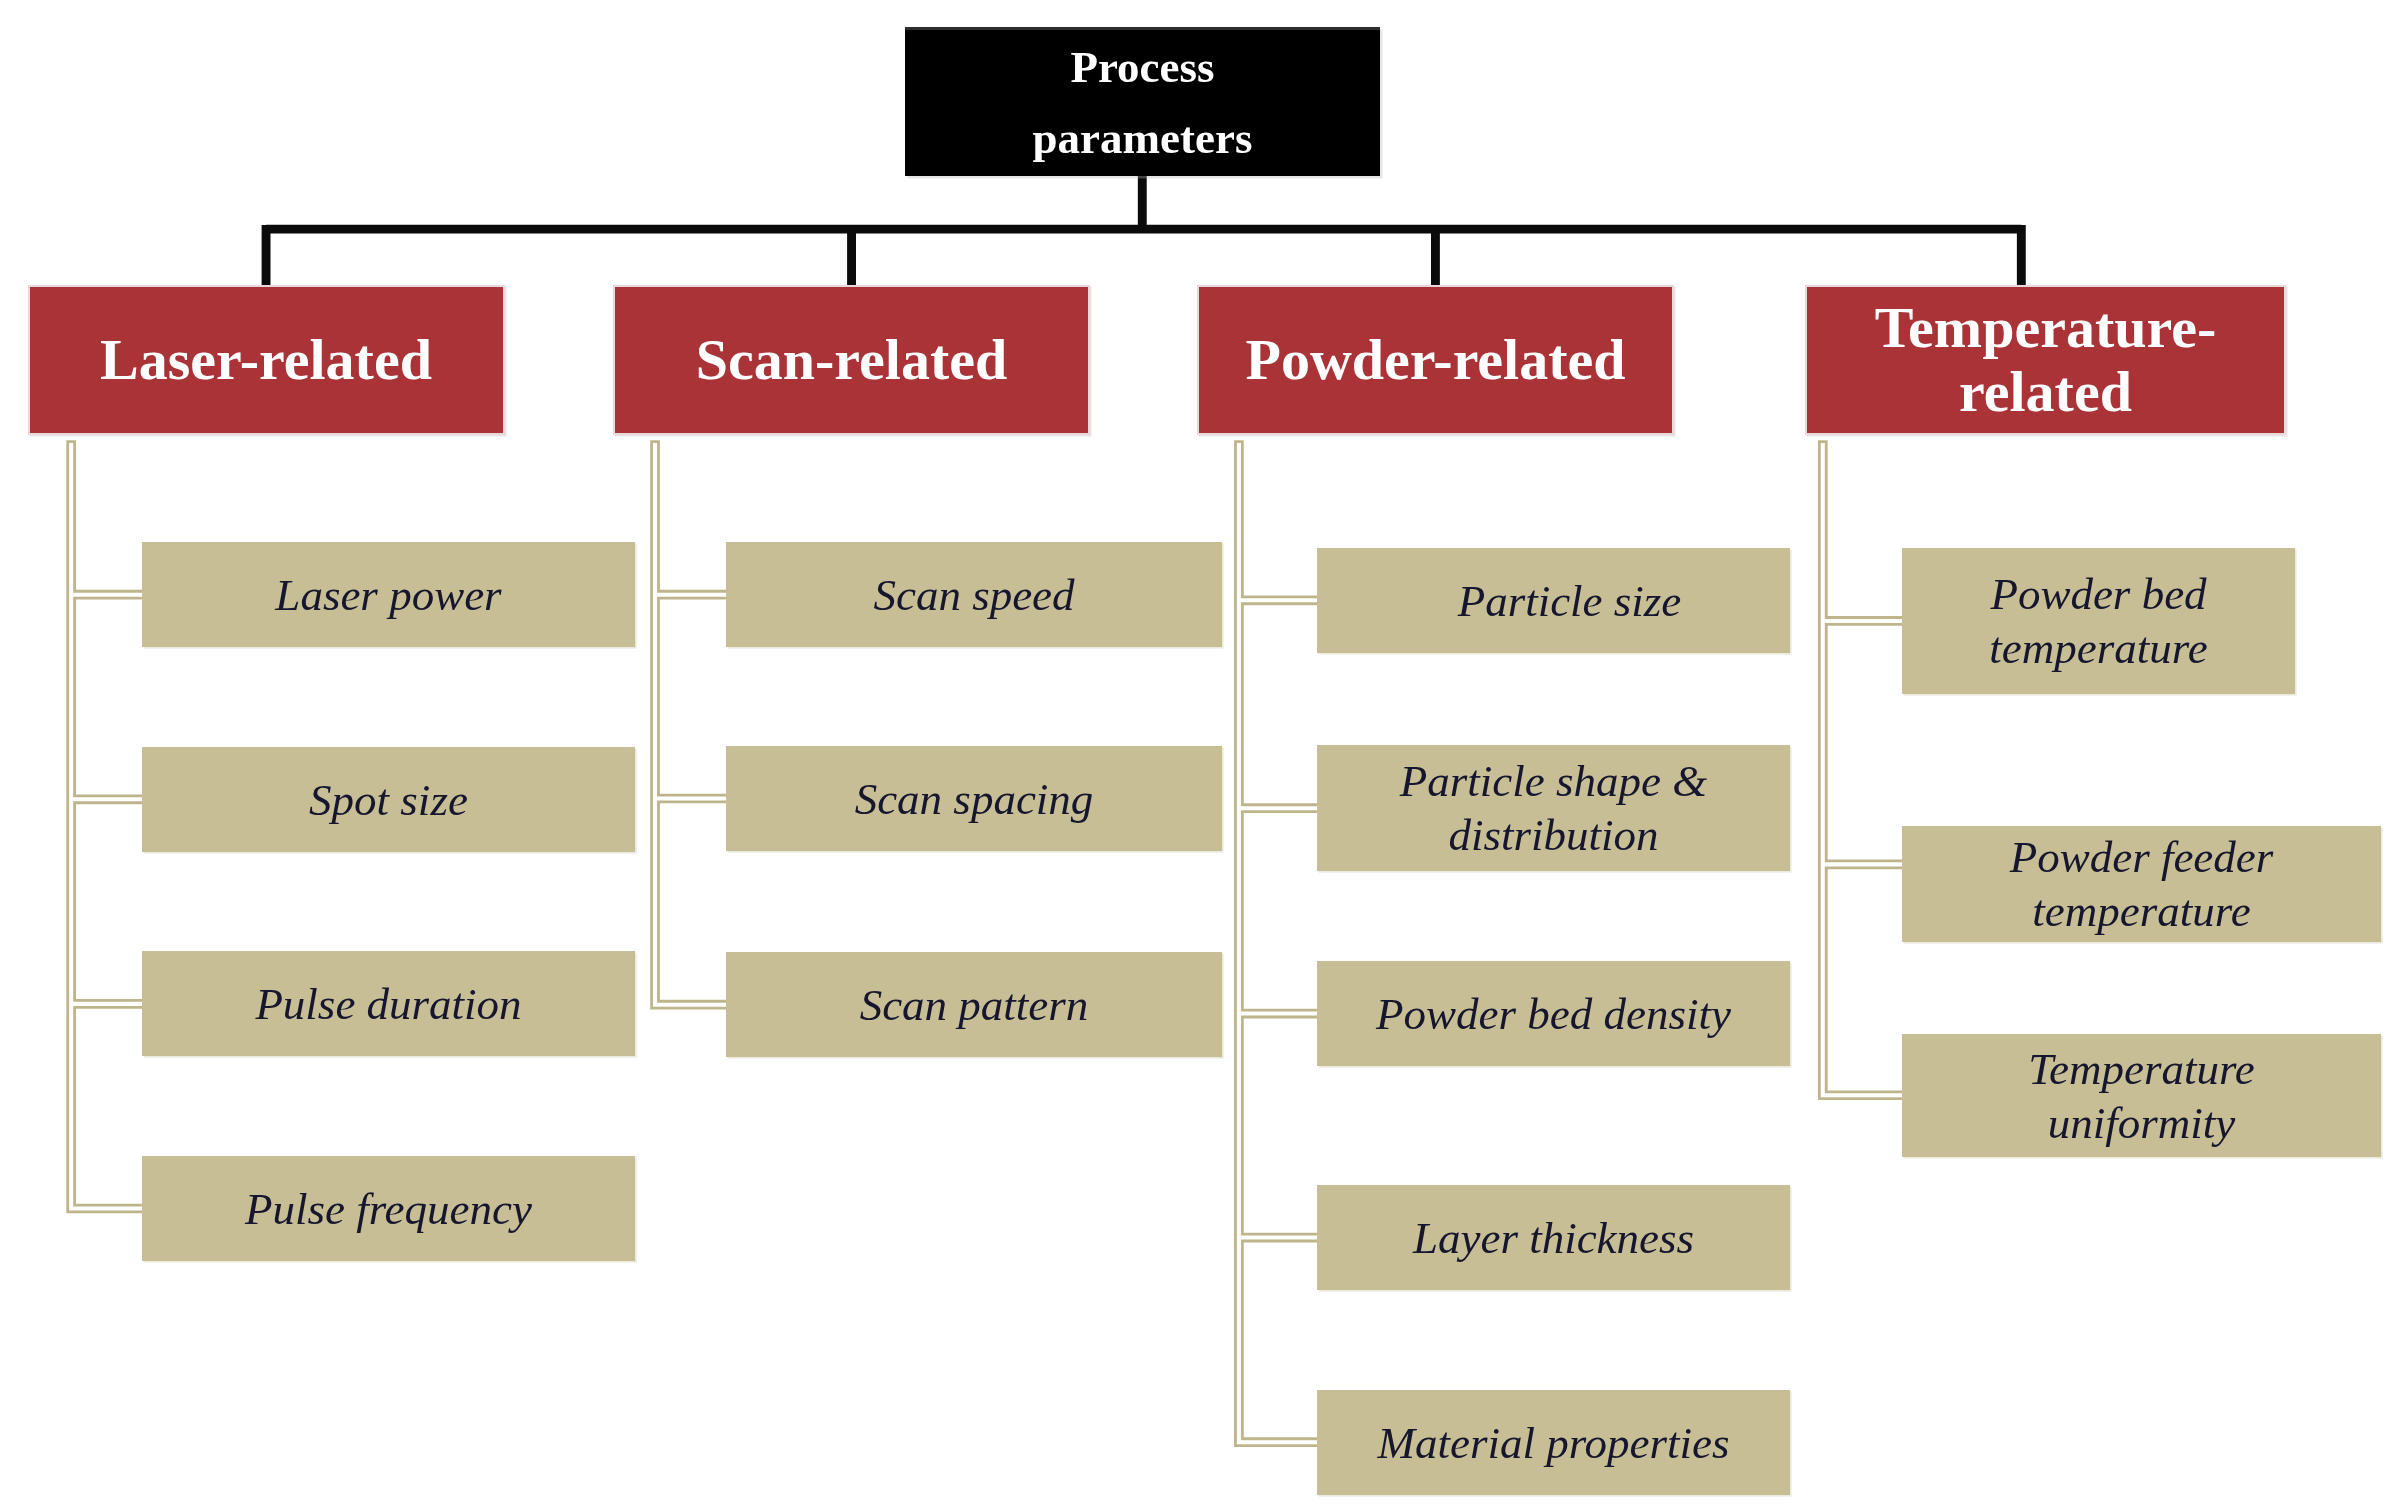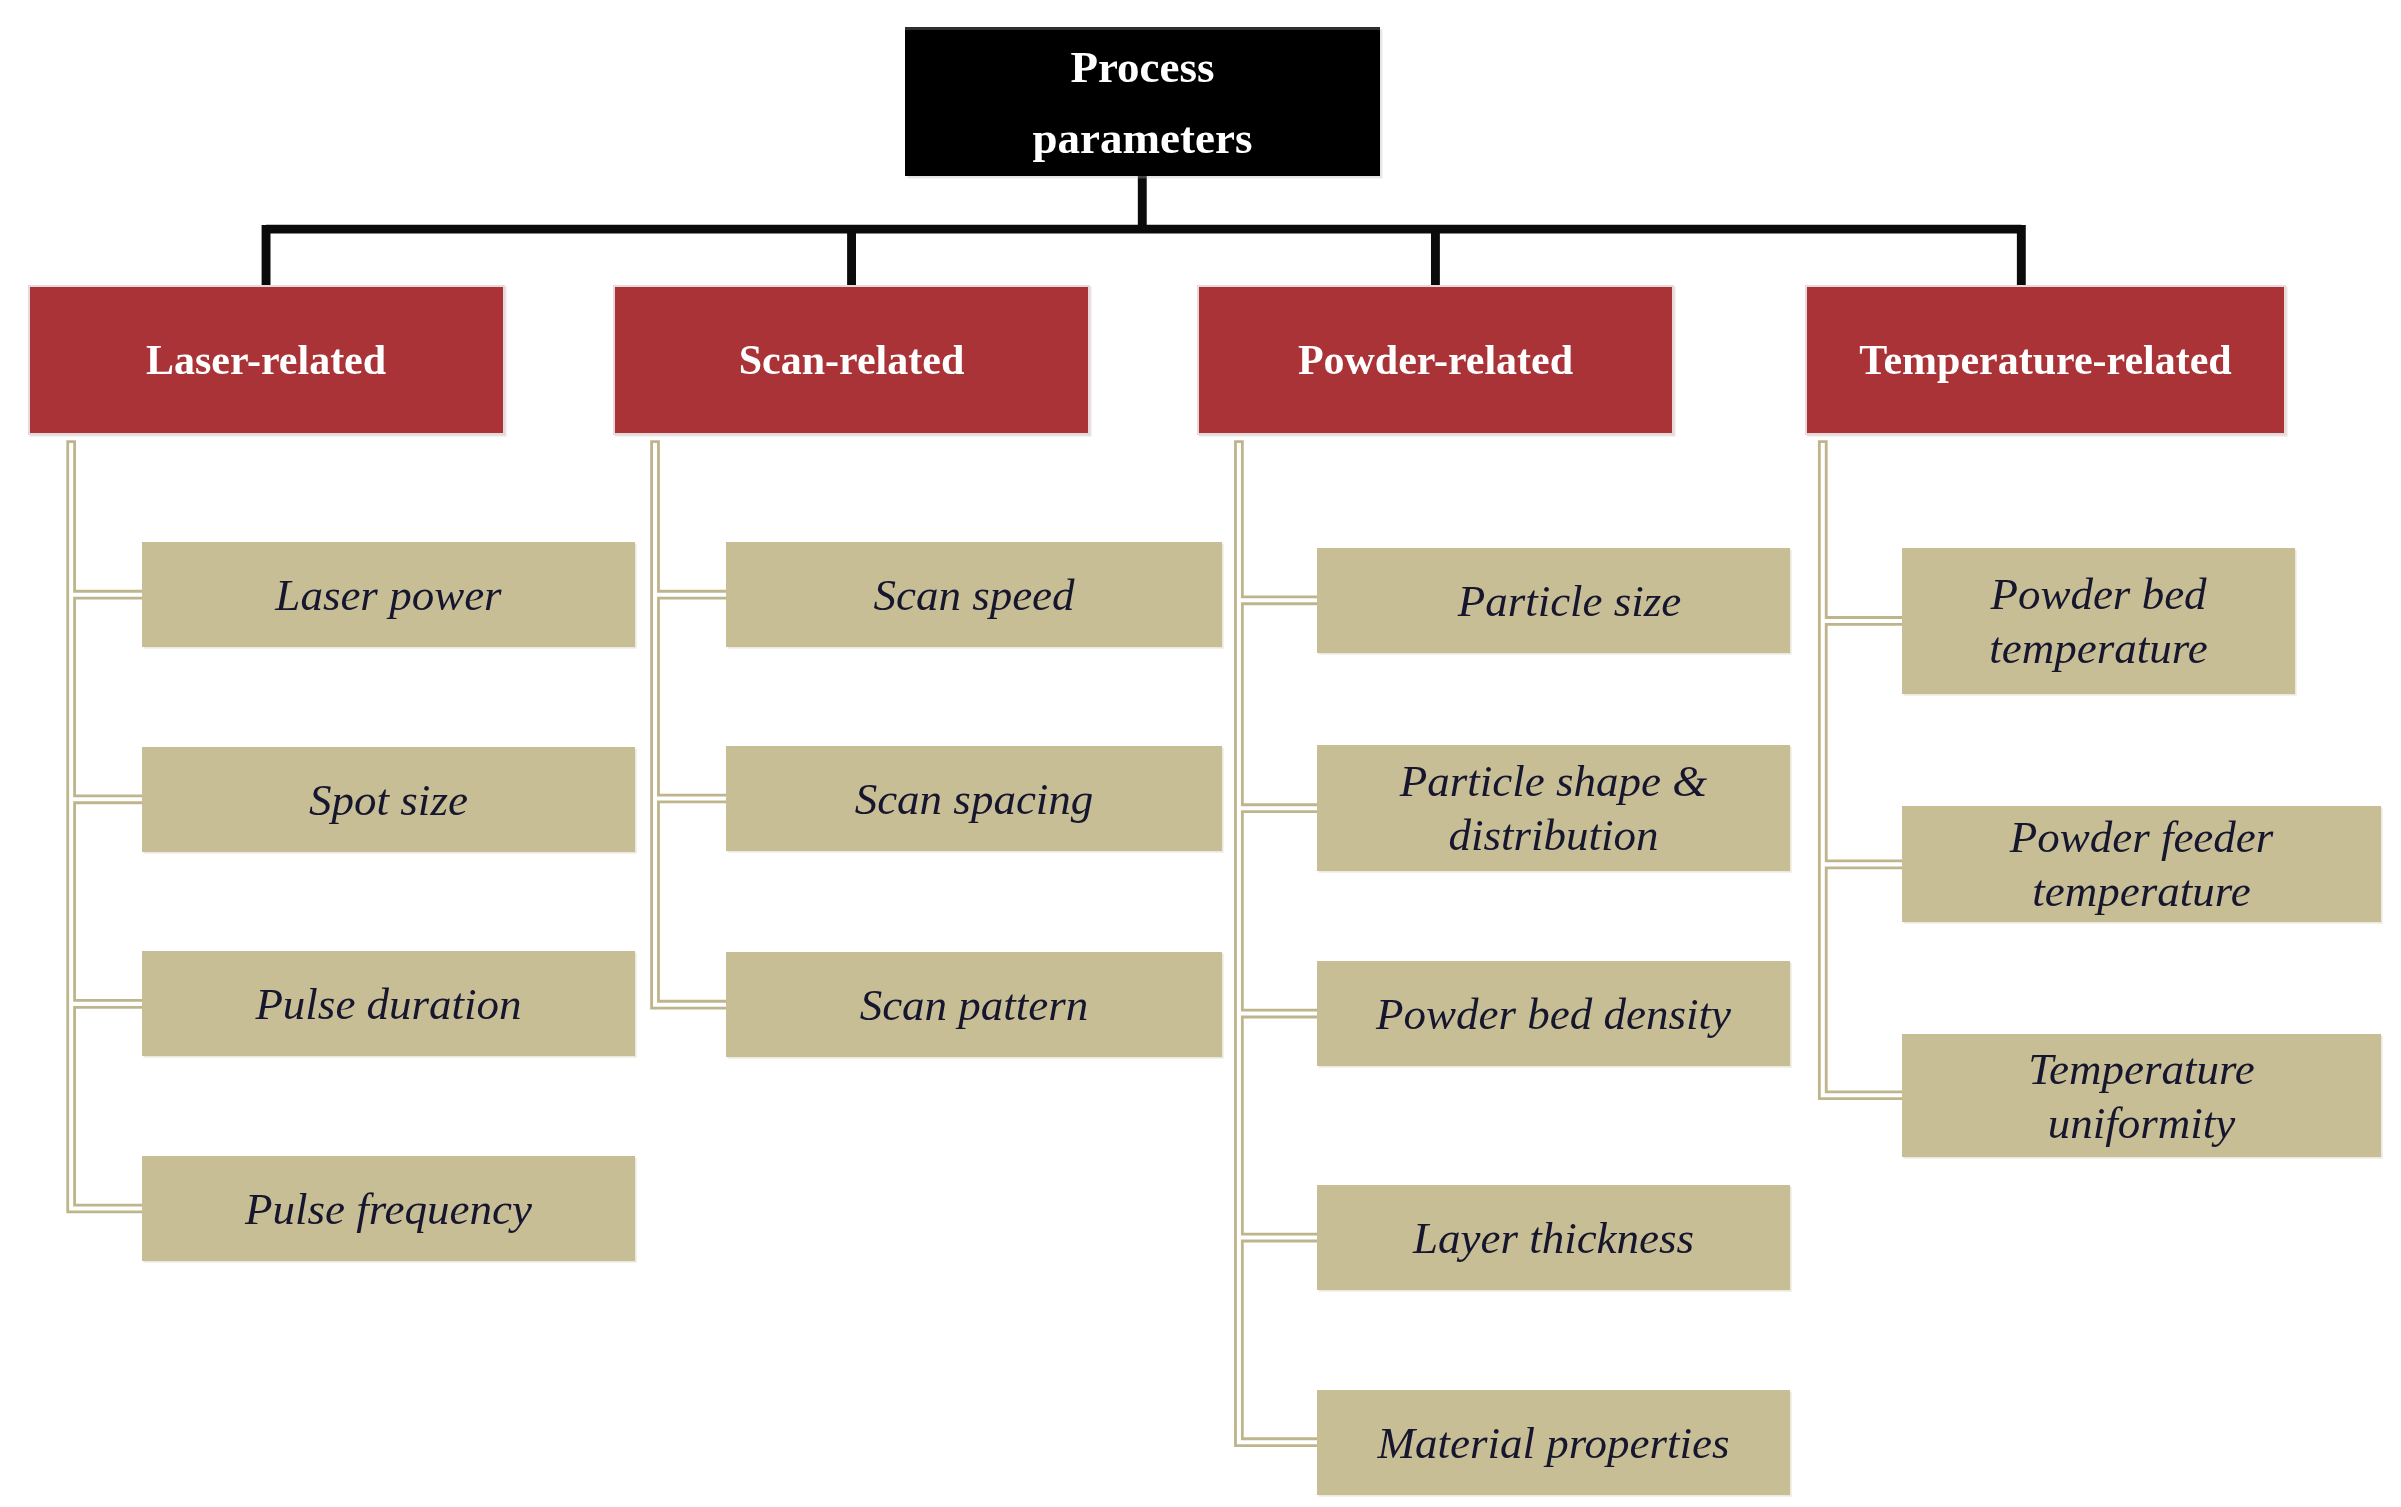--- a/index.html
+++ b/index.html
@@ -37,21 +37,21 @@
     font-weight: bold;
     font-size: 45px;
     line-height: 1.58;
     border-top: 3.2px solid #2e2e2e;
     box-shadow: 2.4px 2.4px 0 rgba(180,180,180,0.35);
   }
   .category-node {
     background: var(--cat-bg, #a93337);
     color: var(--cat-text, #fff);
     font-weight: bold;
-    font-size: 42px;
+    font-size: 58px;
     line-height: 1.1;
     border: 2.4px solid #e7d9d9;
     box-shadow: 1.6px 1.6px 0 rgba(200,190,190,0.4);
   }
   .child-node {
     background: var(--child-bg, #c8be95);
     color: var(--child-text, #16162e);
     font-style: italic;
     font-size: 45px;
     line-height: 1.2;
@@ -87,18 +87,18 @@
     <div class="node category-node" style="left: 1197px; top: 285px; width: 477px; height: 150px;">Powder-related</div>
     <div class="node child-node" style="left: 1317px; top: 548px; width: 473px; height: 105px; padding-left: 32px;">Particle size</div>
     <div class="node child-node" style="left: 1317px; top: 745px; width: 473px; height: 126px; text-align: center;">Particle shape &amp;
 distribution</div>
     <div class="node child-node" style="left: 1317px; top: 961px; width: 473px; height: 105px;">Powder bed density</div>
     <div class="node child-node" style="left: 1317px; top: 1185px; width: 473px; height: 105px;">Layer thickness</div>
     <div class="node child-node" style="left: 1317px; top: 1390px; width: 473px; height: 105px;">Material properties</div>
     <div class="node category-node" style="left: 1781px; top: 285px; width: 481px; height: 150px; margin-left: 24px;">Temperature-related</div>
     <div class="node child-node" style="left: 1902px; top: 548px; width: 393px; height: 146px;">Powder bed
 temperature</div>
-    <div class="node child-node" style="left: 1902px; top: 806px; width: 479px; height: 116px;">Powder feeder
+    <div class="node child-node" style="left: 1902px; top: 826px; width: 479px; height: 116px;">Powder feeder
 temperature</div>
     <div class="node child-node" style="left: 1902px; top: 1034px; width: 479px; height: 123px;">Temperature
 uniformity</div>
   </div>
 
 
 </body></html>

